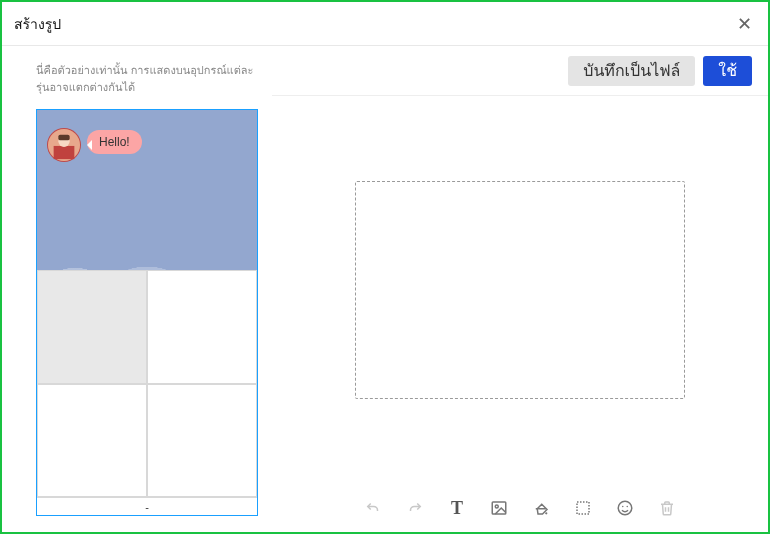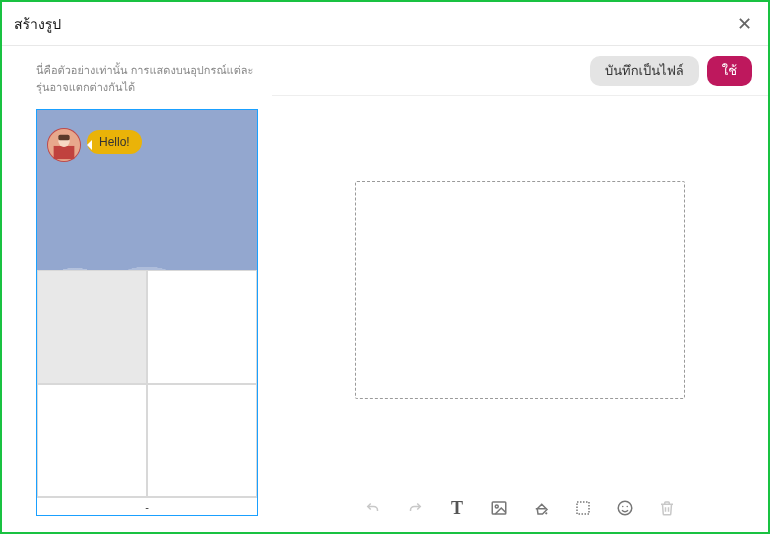--- a/index.html
+++ b/index.html
@@ -44,21 +44,21 @@
     width: 34px; height: 34px; border-radius: 50%;
     background: radial-gradient(circle at 50% 35%, #f7d7c4 0 30%, transparent 31%),
                 linear-gradient(#c94f4f,#c94f4f);
     background-color: #e8c7b0;
     border: 1px solid rgba(0,0,0,.05);
     display:flex; align-items:center; justify-content:center;
   }
   .avatar svg { width: 34px; height: 34px; }
   .bubble {
     position: absolute; left: 50px; top: 20px;
-    background: #eab308; border-radius: 14px;
+    background: #fca5a5; border-radius: 14px;
     padding: 5px 12px; font-size: 12px; color: #333;
   }
   .bubble::before {
     content: ""; position: absolute; left: -5px; top: 10px;
     border: 5px solid transparent; border-right-color: #fff;
   }
   .cloud {
     position: absolute; bottom: -10px; left: -10px; right: -10px; height: 30px;
     background: radial-gradient(ellipse 40px 20px at 20% 100%, rgba(255,255,255,.3) 0 60%, transparent 61%),
                 radial-gradient(ellipse 50px 22px at 50% 100%, rgba(255,255,255,.25) 0 60%, transparent 61%);
@@ -86,26 +86,26 @@
     position: relative;
   }
   .topbar {
     height: 50px;
     display: flex; align-items: center; justify-content: flex-end;
     gap: 8px;
     padding-right: 16px;
     border-bottom: 1px solid #eee;
   }
   .btn {
-    height: 30px; padding: 0 14px; font-size: 13px; border-radius: 10px;
+    height: 30px; padding: 0 14px; font-size: 16px; border-radius: 3px;
     display: inline-flex; align-items: center; cursor: pointer;
     border: 1px solid transparent;
   }
   .btn-secondary { background: #e4e4e4; color: #333; }
-  .btn-primary { background: #be185d; color: #fff; }
+  .btn-primary { background: #1d4ed8; color: #fff; }
 
   .canvas-area {
     flex: 1;
     display: flex; align-items: center; justify-content: center;
   }
   .dashed {
     width: 330px; height: 218px;
     border: 1.5px dashed #9a9a9a;
     border-radius: 2px;
   }

